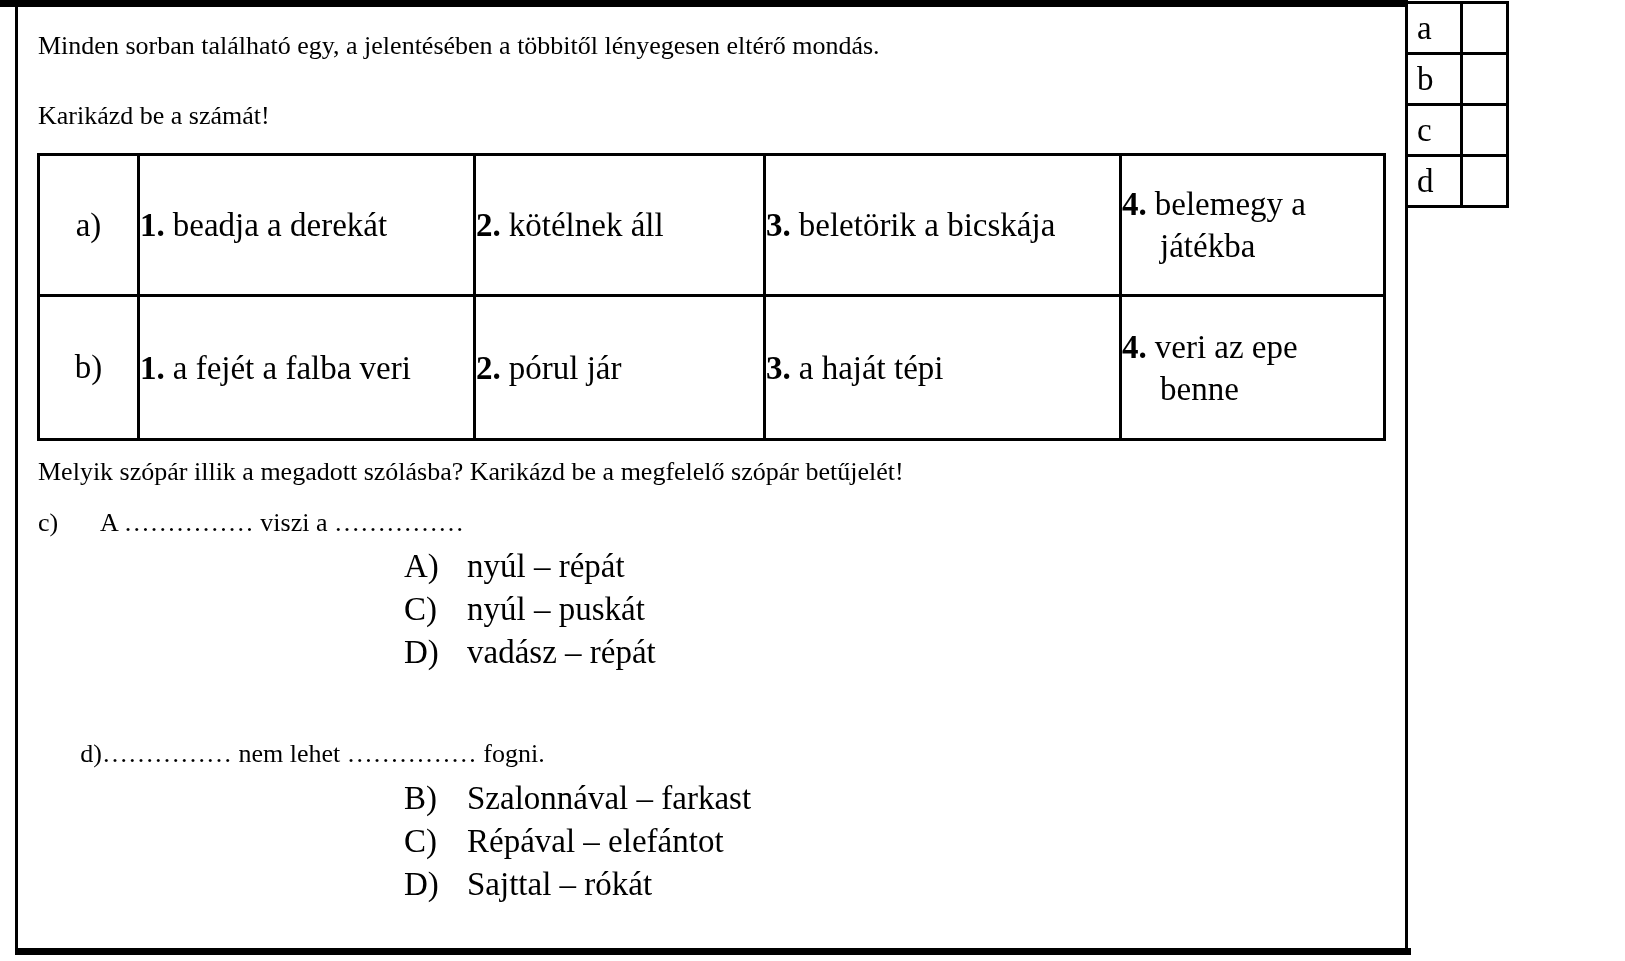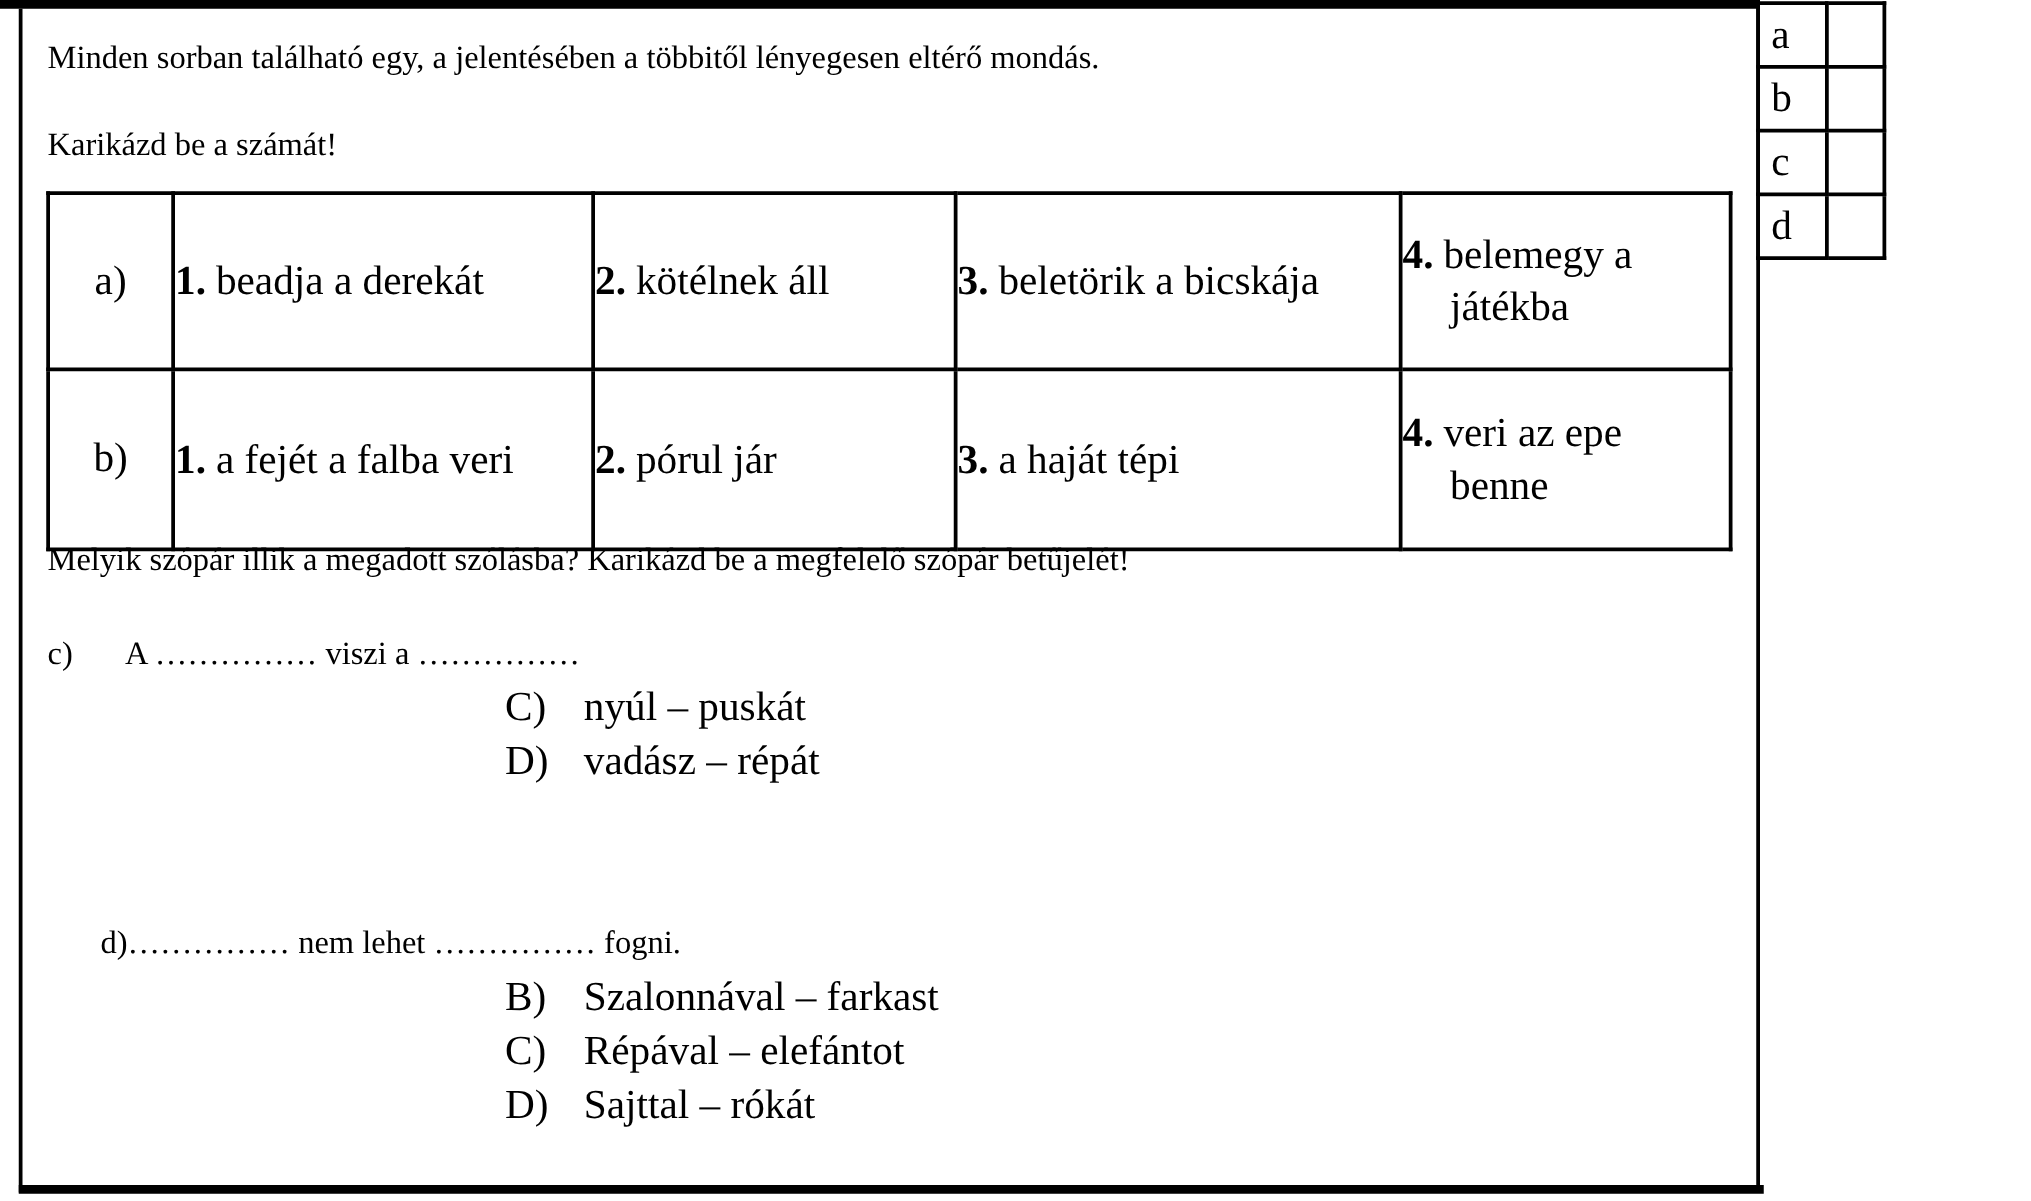--- a/index.html
+++ b/index.html
@@ -16,21 +16,21 @@
   
   .top-bar      { position: absolute; left: 0;      top: 0;     width: 1407px; height: 7px;  background: #000; }
   .left-border  { position: absolute; left: 15px;   top: 7px;   width: 3px;    height: 947px; background: #000; }
   .right-border { position: absolute; left: 1405px; top: 0;     width: 3px;    height: 954px; background: #000; }
   .bottom-bar   { position: absolute; left: 15px;   top: 948px; width: 1396px; height: 7px;  background: #000; }
 
   
   .txt { position: absolute; font-size: 26px; line-height: 44px; white-space: nowrap; }
   .intro-1 { left: 38px; top: 24px; }
   .intro-2 { left: 38px; top: 94px; }
-  .q2      { left: 38px; top: 426px; }
+  .q2      { left: 38px; top: 450px; }
   .c-line  { left: 38px; top: 501px; }
   .d-line  { left: 40px; top: 732px; text-align: right; }
   .item-label { display: inline-block; width: 62px; }
 
   
   .idiom-table { position: absolute; left: 37px; top: 153px; border-collapse: collapse; table-layout: fixed; }
   .idiom-table td { border: 3px solid #000; font-size: 33px; vertical-align: middle; padding: 0; }
   .row-a td { height: 138px; }
   .row-b td { height: 141px; }
   .row-label-cell { text-align: center; }
@@ -125,20 +125,21 @@
     </tr>
   </tbody>
     </table>
 
   <div class="txt q2">Melyik szópár illik a megadott szólásba? Karikázd be a megfelelő szópár betűjelét!</div>
 
   <div class="txt c-line">
     <span class="item-label">c)</span><span>A …………… viszi a ……………</span>
   </div>
   <div class="opts c-opts">
+    <div><span class="opt-letter">A)</span><span>nyúl – répát</span></div>
     <div><span class="opt-letter">C)</span><span>nyúl – puskát</span></div>
     <div><span class="opt-letter">D)</span><span>vadász – répát</span></div>
   </div>
 
   <div class="txt d-line">
     <span class="item-label">d)</span><span>…………… nem lehet …………… fogni.</span>
   </div>
   <div class="opts d-opts">
     <div><span class="opt-letter">B)</span><span>Szalonnával – farkast</span></div>
     <div><span class="opt-letter">C)</span><span>Répával – elefántot</span></div>

